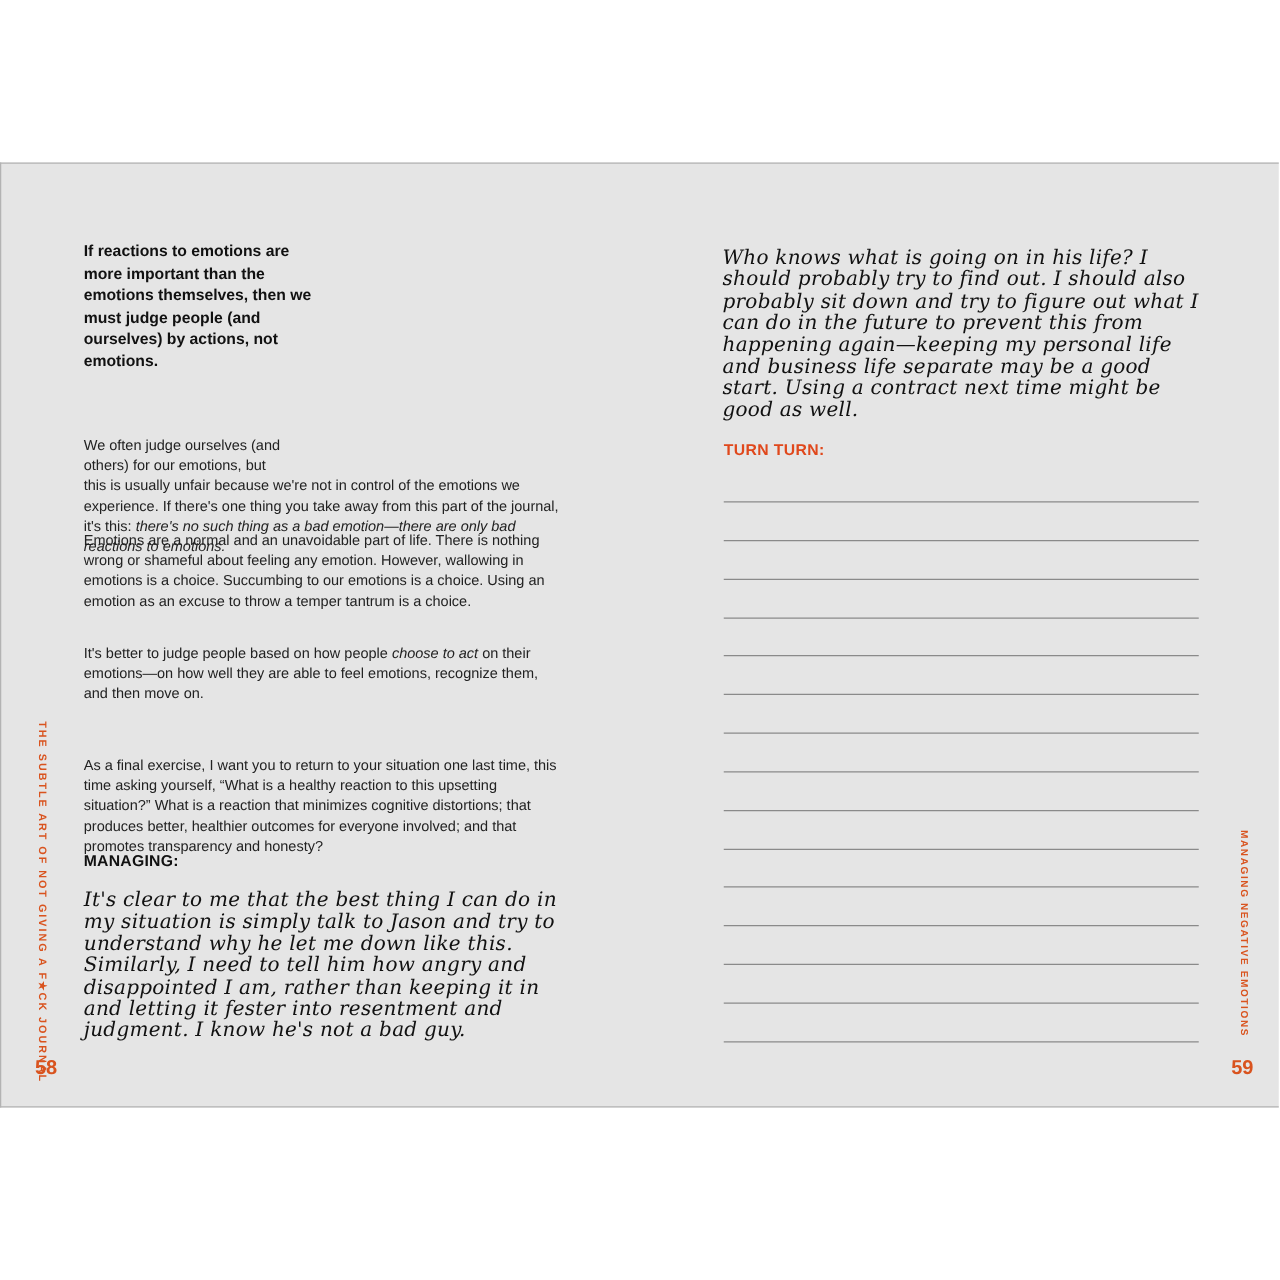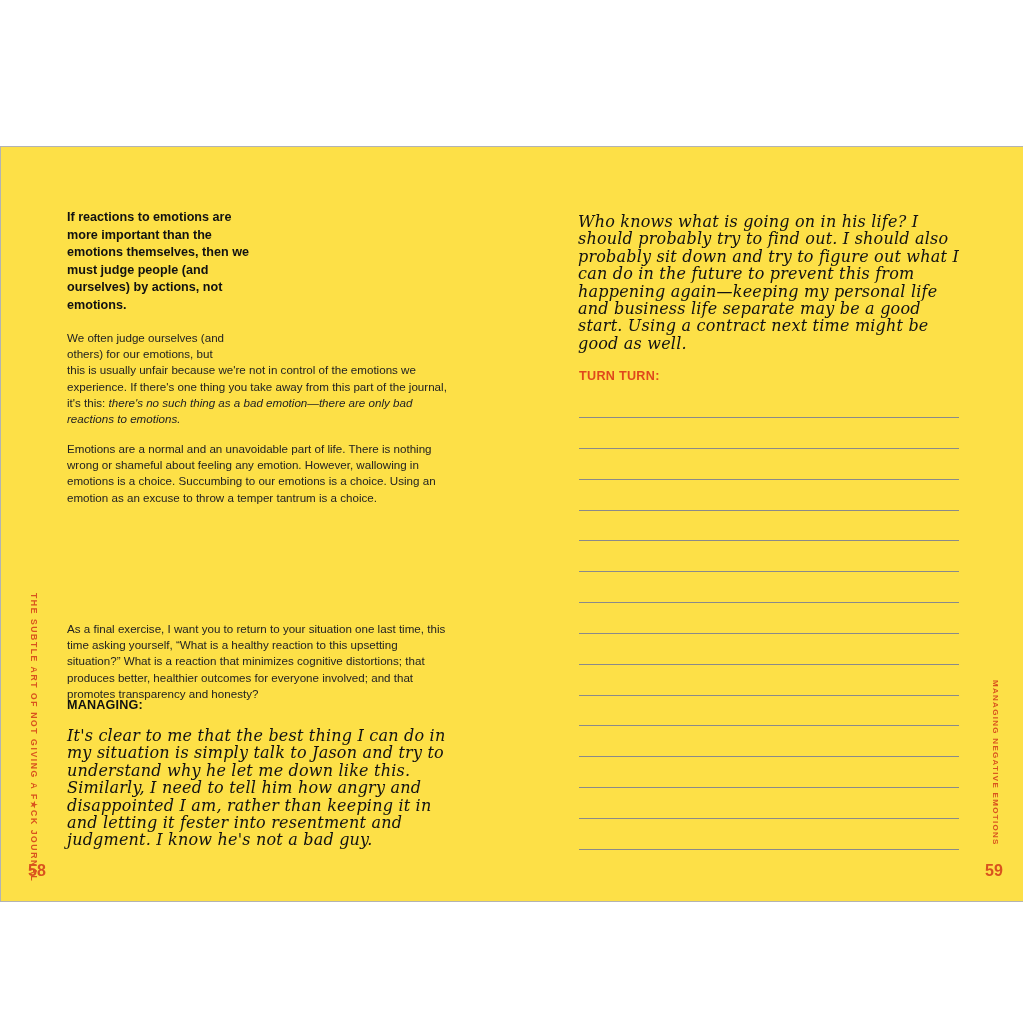--- a/index.html
+++ b/index.html
@@ -1,28 +1,28 @@
 <!DOCTYPE html>
 <html><head>
 <meta charset="utf-8">
 <style>
   html, body { margin:0; padding:0; background:#ffffff; }
   body { width:1024px; height:1024px; position:relative; overflow:hidden;
          font-family:"Liberation Sans", sans-serif; color:#1a1a1a; }
-  .spread { position:absolute; left:0; top:146px; width:1022px; height:754px;
-            border:1px solid #b3b3b3; border-right:none; background:#fde047; }
+  .spread { position:absolute; left:0; top:130px; width:1022px; height:754px;
+            border:1px solid #b3b3b3; border-right:none; background:#e5e5e5; }
   .page { position:absolute; top:0; height:754px; }
   .page.left { left:0; width:511px; }
   .page.right { left:511px; width:511px; }
 
   .lead { position:absolute; left:66px; top:62px; width:190px;
           font-size:12.6px; font-weight:bold; line-height:17.6px; color:#111; }
   .body { font-size:11.6px; line-height:16.2px; color:#222; }
   .p-intro { position:absolute; left:66px; top:183px; width:380px; }
-  .p-intro .narrow { display:block; width:178px; }
+  .p-intro .narrow { display:block; width:178px;margin-top:35px; }
   .p2 { position:absolute; left:66px; top:294px; width:380px; }
   .p3 { position:absolute; left:66px; top:384px; width:380px; }
   .p4 { position:absolute; left:66px; top:474px; width:380px; }
   .example-h { position:absolute; left:66px; top:551px; font-size:12.6px; font-weight:bold; color:#111; letter-spacing:0.2px; }
   .hand { font-family:"DejaVu Serif", serif; font-style:italic; color:#111;
           font-size:16px; line-height:17.4px; letter-spacing:0.2px; }
   .hand-left { position:absolute; left:66px; top:580px; width:390px; }
   .hand-right { position:absolute; left:66px; top:66px; width:390px; }
 
   .diagram { position:absolute; left:252px; top:36px; width:210px; height:170px; }
@@ -53,20 +53,23 @@
   <div class="page left">
     <div class="lead">If reactions to emotions are more important than the emotions themselves, then we must judge people (and ourselves) by actions, not emotions.</div>
 
 
     <div class="body p-intro">
       <span class="narrow">We often judge ourselves (and others) for our emotions, but</span><span>this is usually unfair because we're not in control of the emotions we experience. If there's one thing you take away from this part of the journal, it's this: </span><em>there's no such thing as a bad emotion—there are only bad reactions to emotions.</em>
     </div>
 
     <div class="body p2">Emotions are a normal and an unavoidable part of life. There is nothing wrong or shameful about feeling any emotion. However, wallowing in emotions is a choice. Succumbing to our emotions is a choice. Using an emotion as an excuse to throw a temper tantrum is a choice.</div>
 
+    <div class="body p3">
+      <span>It's better to judge people based on how people </span><em>choose to act</em><span> on their emotions—on how well they are able to feel emotions, recognize them, and then move on.</span>
+    </div>
 
     <div class="body p4">As a final exercise, I want you to return to your situation one last time, this time asking yourself, “What is a healthy reaction to this upsetting situation?” What is a reaction that minimizes cognitive distortions; that produces better, healthier outcomes for everyone involved; and that promotes transparency and honesty?</div>
 
     <div class="example-h">MANAGING:</div>
     <div class="hand hand-left">It's clear to me that the best thing I can do in my situation is simply talk to Jason and try to understand why he let me down like this. Similarly, I need to tell him how angry and disappointed I am, rather than keeping it in and letting it fester into resentment and judgment. I know he's not a bad guy.</div>
 
     <div class="sidebar-left">
       <span>THE SUBTLE ART OF NOT GIVING A F★CK JOURNAL</span>
     </div>
     <div class="pagenum" style="left:27px;">58</div>

